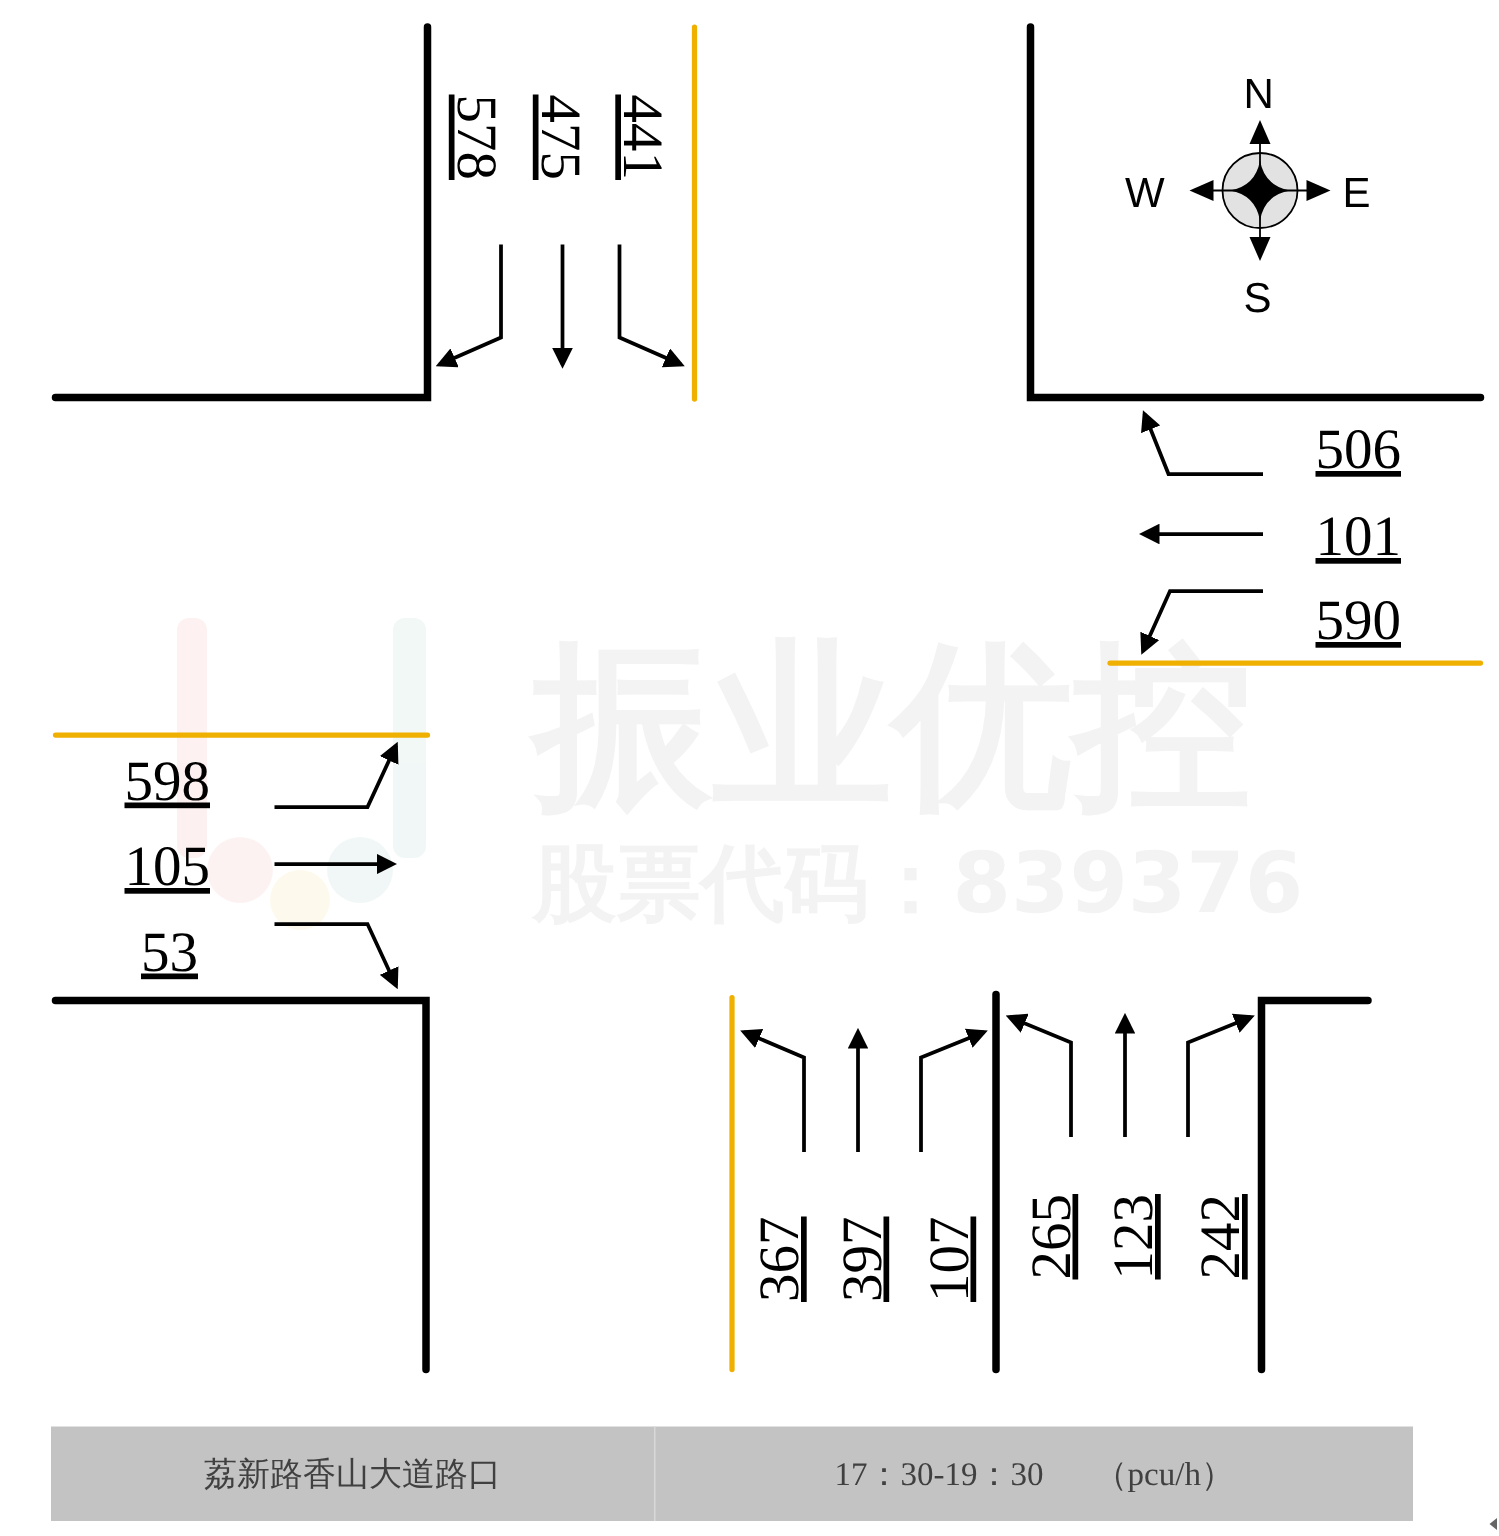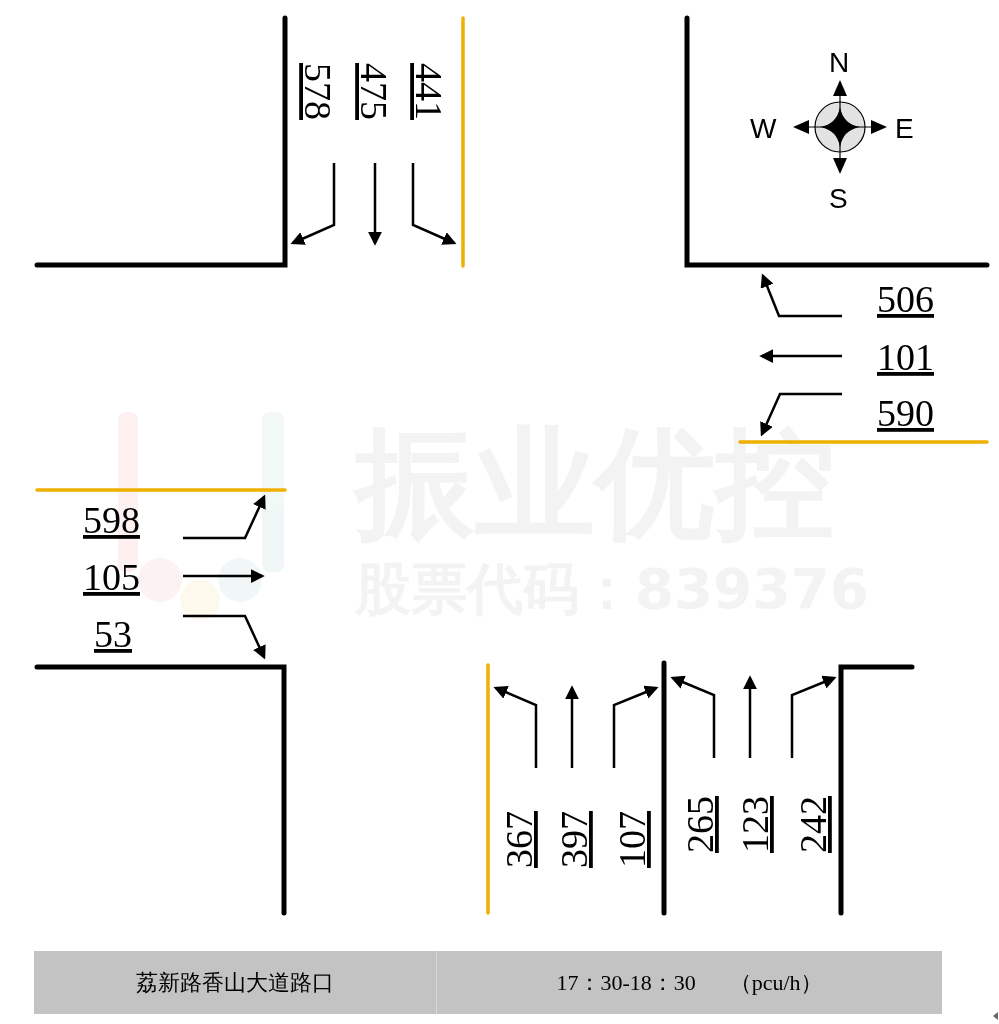--- a/index.html
+++ b/index.html
@@ -2,21 +2,21 @@
 <html><head>
   <meta charset="utf-8">
   <style>
     html, body { margin: 0; padding: 0; background: #ffffff; }
     body { width: 999px; height: 1024px; position: relative; overflow: hidden; font-family: "Liberation Serif", serif; }
     #stage { position: absolute; left: 0; top: 0; width: 999px; height: 1024px; }
     .num { font-family: "Liberation Serif", "DejaVu Serif", serif; font-size: 38px; fill: #000; text-decoration: underline; }
     .compass-label { font-family: "Liberation Sans", "DejaVu Sans", sans-serif; font-size: 28px; fill: #000; }
     .wm-big { font-family: "DejaVu Sans", sans-serif; font-weight: bold; font-size: 120px; fill: #f3f3f3; }
     .wm-small { font-family: "DejaVu Sans", sans-serif; font-weight: bold; font-size: 56px; fill: #f3f3f3; }
-    .footer { position: absolute; left: 34px; top: 951px; width: 908px; height: 63px; background: #c3c3c3; display: flex; font-family: "Liberation Serif", "DejaVu Serif", serif; font-size: 22px; color: #000000; }
+    .footer { position: absolute; left: 34px; top: 951px; width: 908px; height: 63px; background: #c3c3c3; display: flex; font-family: "Liberation Serif", "DejaVu Serif", serif; font-size: 22px; color: #404040; }
     .footer .cell { display: flex; align-items: center; justify-content: center; height: 100%; border-right: 1px solid #d8d8d8; box-sizing: border-box; }
     .footer .c1 { width: 403px; }
     .footer .c2 { width: 128px; }
     .footer .c3 { flex: 1; border-right: none; }
     .footer .gap { display: inline-block; width: 34px; }
   </style>
 </head>
 <body>
 
 <div id="stage">
@@ -124,17 +124,17 @@
     <text class="compass-label" x="750" y="138">W</text>
   </g>
 
   <path d="M998,1012 L993,1016 L998,1020 z" fill="#666"></path>
 </svg>
 </div>
 
 <div class="footer">
   <div class="cell c1">荔新路香山大道路口</div>
   <div class="cell c3">
-    <span>17：30-18：30</span>
+    <span>17：30-19：30</span>
     <span class="gap"></span>
     <span>（pcu/h）</span>
   </div>
 </div>
 
 </body></html>

